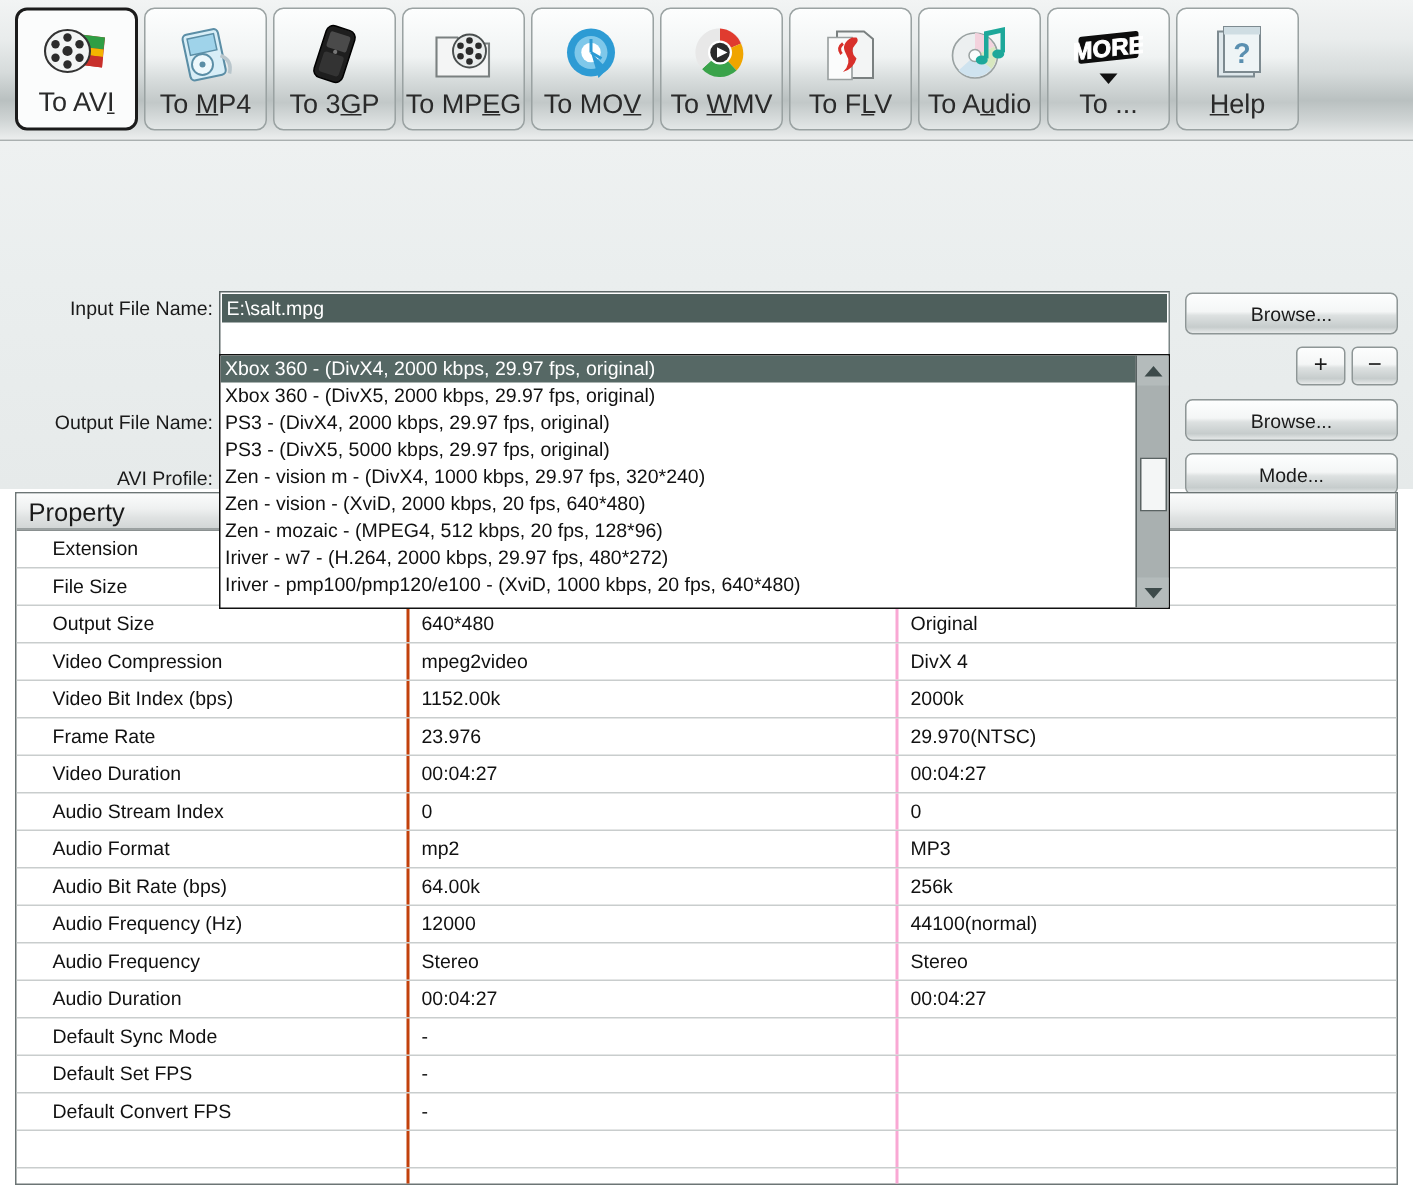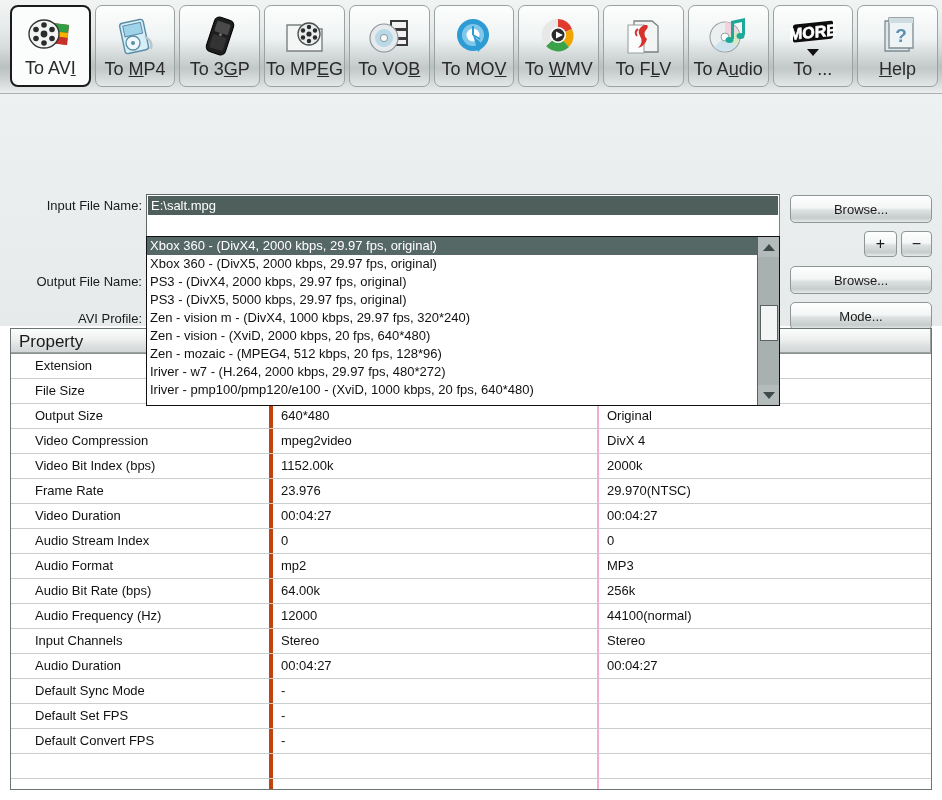--- a/index.html
+++ b/index.html
@@ -203,21 +203,21 @@
     height: 25px;
     border-bottom: 1px solid #c9cdcd;
   }
   .td {
     font-size: 13px;
     color: #111;
     padding: 4px 0 0 0;
     overflow: hidden;
     white-space: nowrap;
   }
-  .td.c0 { width: 262px; padding-left: 24px; border-right: 4px solid #c2410c; }
+  .td.c0 { width: 262px; padding-left: 24px; border-right: 2px solid #c2410c; }
   .td.c1 { width: 326px; padding-left: 8px; border-right: 2px solid #f9a8d4; }
   .td.c2 { flex: 1; padding-left: 8px; }
 </style>
 </head>
 <body>
 
 <div id="app">
 
   <div class="toolbar" id="toolbar">
       <div class="tbtn active">
@@ -276,34 +276,20 @@
       <circle cx="33" cy="15.5" r="2.2" fill="#2b2b2b"></circle>
       <circle cx="21" cy="22.5" r="2.2" fill="#2b2b2b"></circle>
       <circle cx="33" cy="22.5" r="2.2" fill="#2b2b2b"></circle>
           </svg>
         </span>
         <span class="lbl">To MP<span class="u">E</span>G</span>
       </div>
       <div class="tbtn">
         <span class="ico">
           <svg width="46" height="44" viewBox="0 0 46 44" xmlns="http://www.w3.org/2000/svg">
-      <rect x="24" y="5" width="18" height="26" fill="#3a3a3a"></rect>
-      <rect x="26" y="7" width="14" height="6" fill="#f2f2f2"></rect>
-      <rect x="26" y="16" width="14" height="6" fill="#f2f2f2"></rect>
-      <rect x="26" y="25" width="14" height="4" fill="#f2f2f2"></rect>
-      <circle cx="18" cy="23" r="14" fill="#e6eaec" stroke="#8d9699" stroke-width="1.2"></circle>
-      <circle cx="18" cy="23" r="9" fill="#b9d8e8"></circle>
-      <circle cx="18" cy="23" r="3.6" fill="#fafafa" stroke="#8d9699"></circle>
-          </svg>
-        </span>
-        <span class="lbl">To VO<span class="u">B</span></span>
-      </div>
-      <div class="tbtn">
-        <span class="ico">
-          <svg width="46" height="44" viewBox="0 0 46 44" xmlns="http://www.w3.org/2000/svg">
       <circle cx="22" cy="20" r="16" fill="#2d9bd4"></circle>
       <circle cx="22" cy="20" r="11" fill="#7fc8ea"></circle>
       <circle cx="22" cy="20" r="6.5" fill="#ffffff"></circle>
       <path d="M22 20 L33 31 L27 37 Z" fill="#2d9bd4"></path>
       <path d="M22 20 L22 11" stroke="#2d9bd4" stroke-width="2"></path>
       <path d="M22 20 L29 24" stroke="#2d9bd4" stroke-width="2"></path>
           </svg>
         </span>
         <span class="lbl">To MO<span class="u">V</span></span>
       </div>
@@ -469,21 +455,21 @@
           <div class="td c0">Audio Bit Rate (bps)</div>
           <div class="td c1">64.00k</div>
           <div class="td c2">256k</div>
         </div>
         <div class="trow">
           <div class="td c0">Audio Frequency (Hz)</div>
           <div class="td c1">12000</div>
           <div class="td c2">44100(normal)</div>
         </div>
         <div class="trow">
-          <div class="td c0">Input Channels</div>
+          <div class="td c0">Audio Frequency</div>
           <div class="td c1">Stereo</div>
           <div class="td c2">Stereo</div>
         </div>
         <div class="trow">
           <div class="td c0">Audio Duration</div>
           <div class="td c1">00:04:27</div>
           <div class="td c2">00:04:27</div>
         </div>
         <div class="trow">
           <div class="td c0">Default Sync Mode</div>

